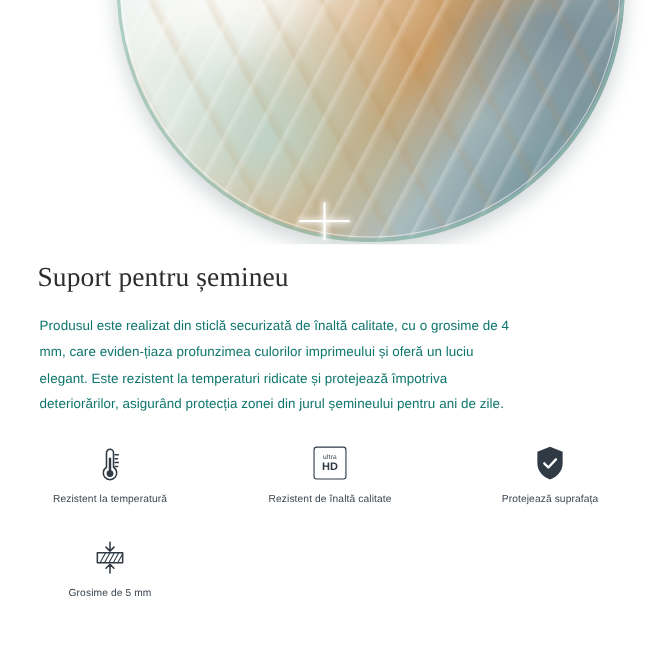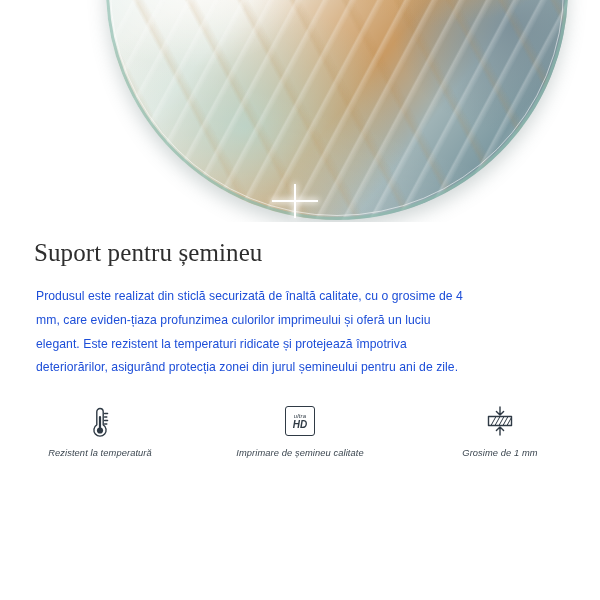--- a/index.html
+++ b/index.html
@@ -132,41 +132,40 @@
     color: #2e2e2e;
     letter-spacing: .1px;
   }
   .headline .line2 { display: block; }
 
   .body-copy {
     margin: 0;
     padding: 16px 36px 0 36px;
     font-size: 12.2px;
     line-height: 1.95;
-    color: #1d4ed8;
+    color: #0f766e;
     letter-spacing: .05px;
   }
 
   
   .features {
     position: absolute;
     top: 400px;
     left: 0;
     width: 600px;
     display: grid;
     grid-template-columns: repeat(3, 1fr);
     grid-auto-rows: 72px;
     row-gap: 14px;
   }
   .feature {
     display: flex;
     flex-direction: column;
     align-items: center;
     justify-content: flex-start;
-    font-style: italic;
   }
   .feature-icon {
     height: 42px;
     display: flex;
     align-items: center;
     justify-content: center;
   }
   .feature-label {
     margin-top: 6px;
     font-size: 9.3px;
@@ -230,31 +229,40 @@
     <div class="feature-label">Rezistent la temperatură</div>
   </div>
 
   <div class="feature">
     <div class="feature-icon">
       <div class="hd-box">
         <span class="hd-top">ultra</span>
         <span class="hd-bot">HD</span>
       </div>
     </div>
-    <div class="feature-label">Imprimare de șemineu calitate</div>
-  </div>
-
+    <div class="feature-label">Rezistent de înaltă calitate</div>
+  </div>
+
+  <div class="feature">
+    <div class="feature-icon">
+      <svg width="34" height="38" viewBox="0 0 34 38">
+        <path class="ico-fill" d="M17 4.2 5.5 8.6v10.2c0 7.4 4.9 12.6 11.5 15 6.6-2.4 11.5-7.6 11.5-15V8.6L17 4.2z"></path>
+        <path d="M11.8 19.2l3.7 3.8 6.9-7.4" fill="none" stroke="#ffffff" stroke-width="2.1" stroke-linecap="round" stroke-linejoin="round"></path>
+      </svg>
+    </div>
+    <div class="feature-label">Protejează suprafața</div>
+  </div>
 
 
 
   <div class="feature">
     <div class="feature-icon">
       <svg width="36" height="36" viewBox="0 0 36 36">
         <path class="ico-stroke" d="M18 4v7M14.4 8.4 18 12l3.6-3.6"></path>
         <path class="ico-stroke" d="M18 32v-7M14.4 27.6 18 24l3.6 3.6"></path>
         <rect class="ico-stroke" x="6.5" y="13.5" width="23" height="9"></rect>
         <path class="ico-stroke" style="stroke-width:1" d="M9 22.5 14 13.5M13 22.5 18 13.5M17 22.5 22 13.5M21 22.5 26 13.5M25 22.5 29.4 14.6"></path>
       </svg>
     </div>
-    <div class="feature-label">Grosime de 1 mm</div>
+    <div class="feature-label">Grosime de 5 mm</div>
   </div>
 
 </div>
 
 </body></html>

